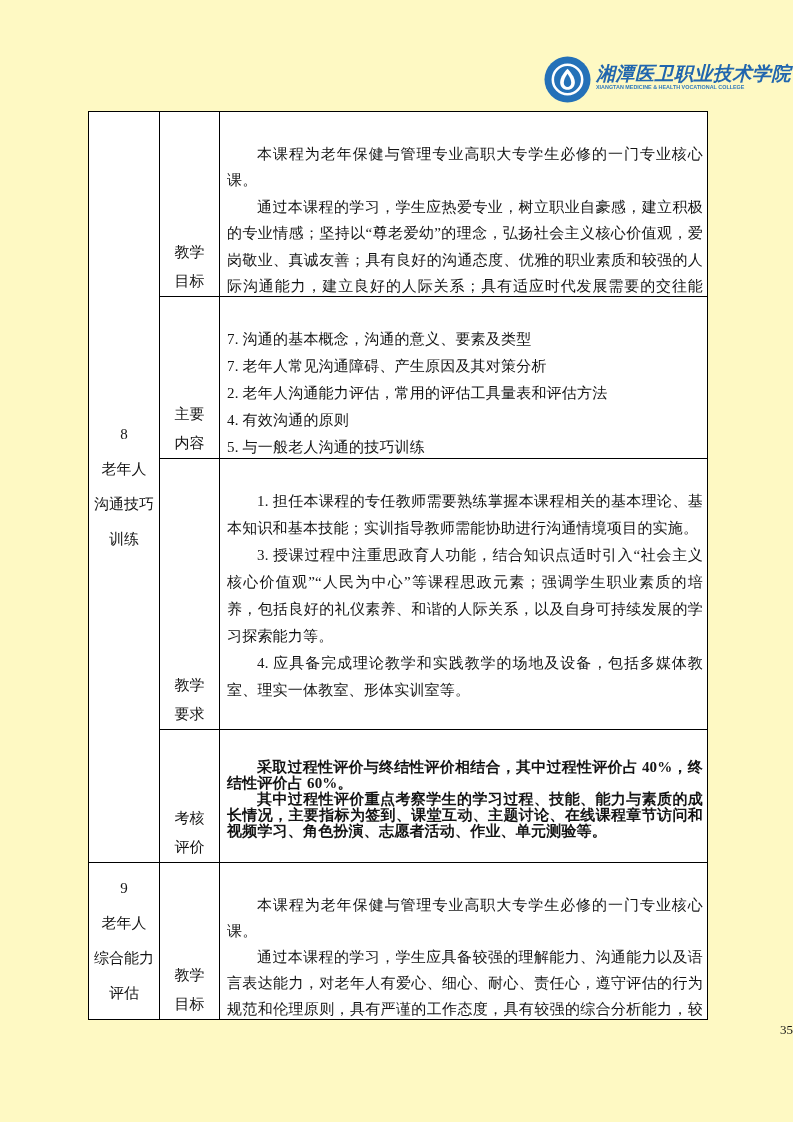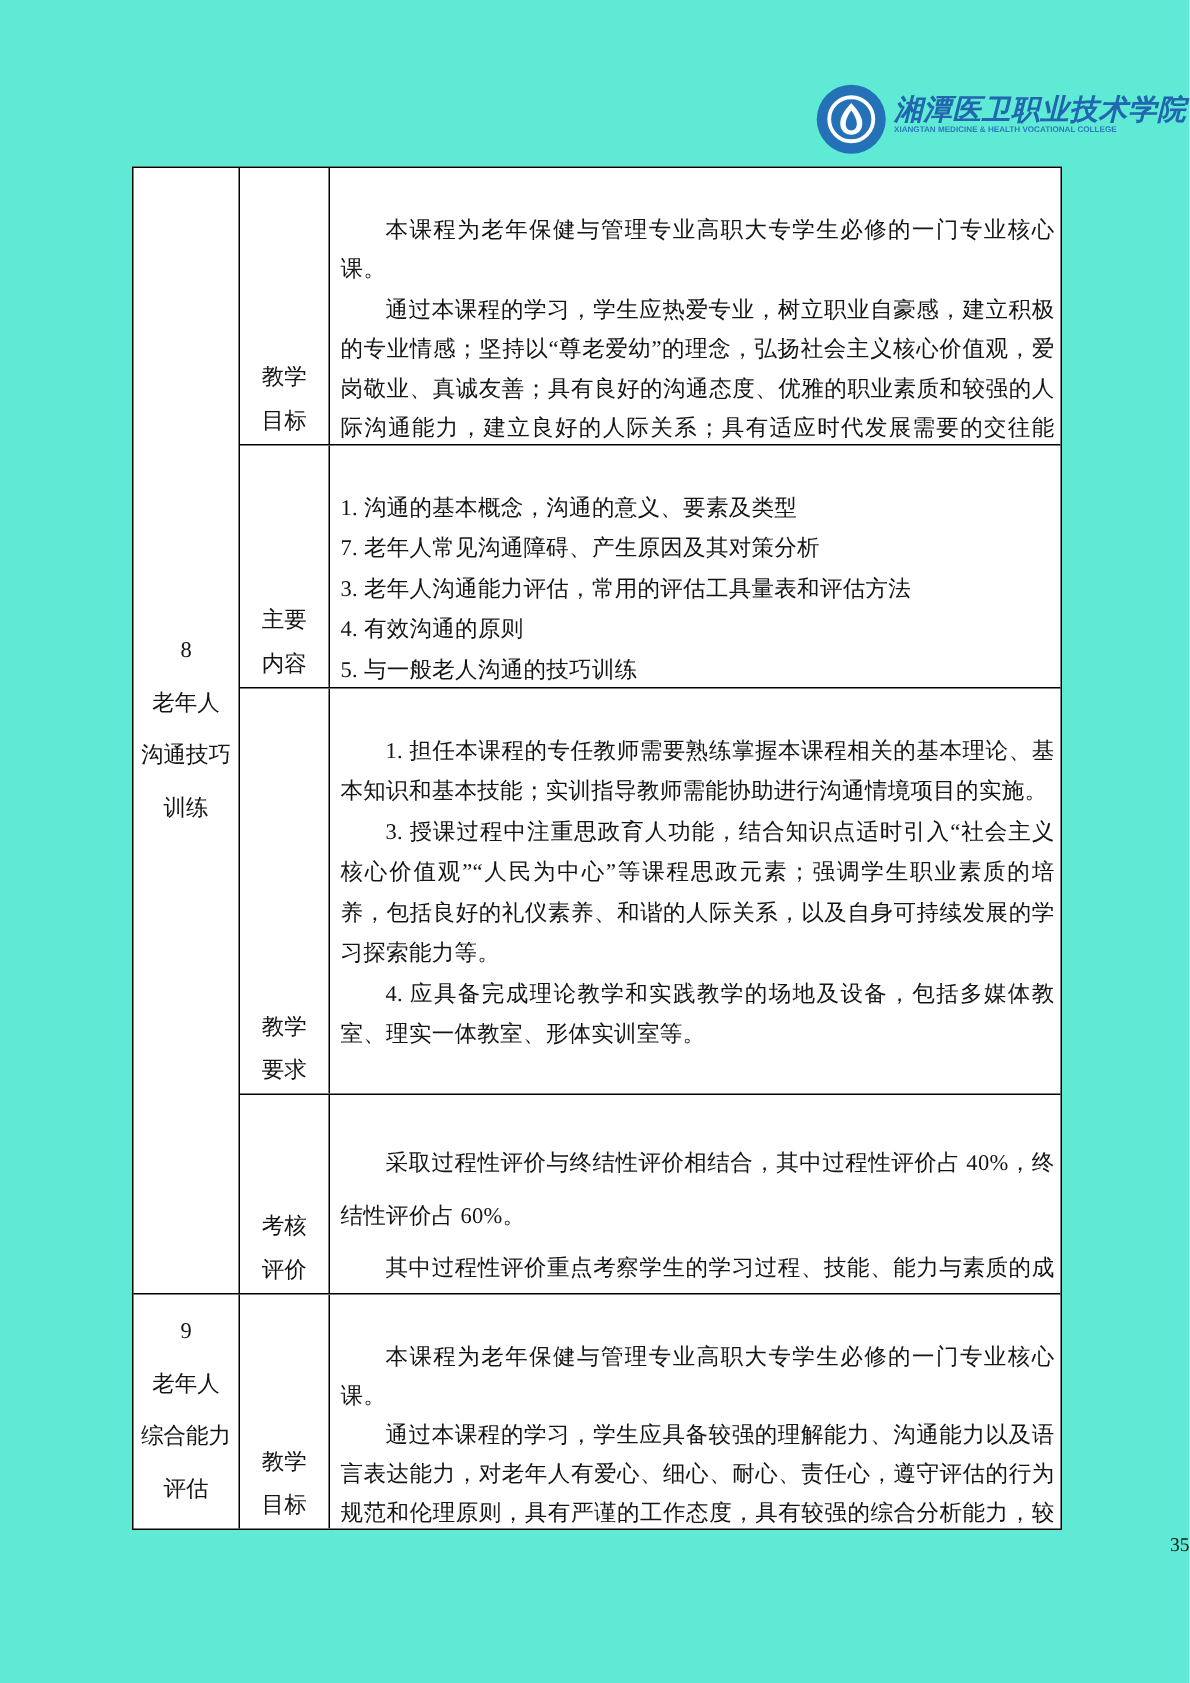--- a/index.html
+++ b/index.html
@@ -1,21 +1,21 @@
 <!DOCTYPE html>
 <html><head>
 <meta charset="utf-8">
 <style>
   html,body { margin:0; padding:0; }
   body {
     width:793px; height:1122px; background:#ffffff;
     font-family:"Liberation Serif","DejaVu Serif",serif;
     color:#141414;
   }
-  .page { position:relative; width:793px; height:1122px; background:#5eead4; overflow:hidden; }
+  .page { position:relative; width:793px; height:1122px; background:#fef9c3; overflow:hidden; }
 
   
   .logo { position:absolute; top:56px; left:544px; display:flex; align-items:flex-start; }
   .emblem { width:47px; height:47px; flex:0 0 auto; }
   .logo-text { margin-left:5px; padding-top:6px; }
   .logo-zh {
     color:#2166ae; font-size:19px; font-weight:bold; font-style:italic;
     letter-spacing:0.5px; white-space:nowrap; line-height:22px;
     font-family:"DejaVu Serif","Liberation Serif",serif;
   }
@@ -92,23 +92,23 @@
               <p>本课程为老年保健与管理专业高职大专学生必修的一门专业核心课。</p>
               <p>通过本课程的学习，学生应热爱专业，树立职业自豪感，建立积极的专业情感；坚持以“尊老爱幼”的理念，弘扬社会主义核心价值观，爱岗敬业、真诚友善；具有良好的沟通态度、优雅的职业素质和较强的人际沟通能力，建立良好的人际关系；具有适应时代发展需要的交往能力。能解释沟通、人际关系、人际沟通的概念；熟悉沟通的特点、作用、基本原则；简述各种沟通的技巧；能在实践中与老人进行有效沟通；能在各种工作区域恰当应用各种沟通技巧。</p>
             </div>
           </div>
           <div class="section-row" style="height: 162px;">
             <div class="label-cell">
               <div>主要</div>
               <div>内容</div>
             </div>
             <div class="content-cell list" style="line-height: 27px;">
-              <p>1. 沟通的基本概念，沟通的意义、要素及类型</p>
+              <p>7. 沟通的基本概念，沟通的意义、要素及类型</p>
               <p>7. 老年人常见沟通障碍、产生原因及其对策分析</p>
-              <p>3. 老年人沟通能力评估，常用的评估工具量表和评估方法</p>
+              <p>2. 老年人沟通能力评估，常用的评估工具量表和评估方法</p>
               <p>4. 有效沟通的原则</p>
               <p>5. 与一般老人沟通的技巧训练</p>
               <p>6. 与特殊老人沟通的技巧训练</p>
             </div>
           </div>
           <div class="section-row" style="height: 271px;">
             <div class="label-cell">
               <div>教学</div>
               <div>要求</div>
             </div>
@@ -116,21 +116,21 @@
               <p>1. 担任本课程的专任教师需要熟练掌握本课程相关的基本理论、基本知识和基本技能；实训指导教师需能协助进行沟通情境项目的实施。</p>
               <p>3. 授课过程中注重思政育人功能，结合知识点适时引入“社会主义核心价值观”“人民为中心”等课程思政元素；强调学生职业素质的培养，包括良好的礼仪素养、和谐的人际关系，以及自身可持续发展的学习探索能力等。</p>
               <p>4. 应具备完成理论教学和实践教学的场地及设备，包括多媒体教室、理实一体教室、形体实训室等。</p>
             </div>
           </div>
           <div class="section-row" style="height: 132px;">
             <div class="label-cell">
               <div>考核</div>
               <div>评价</div>
             </div>
-            <div class="content-cell" style="line-height: 35px;">
+            <div class="content-cell" style="line-height: 16px; font-weight: bold;">
               <p>采取过程性评价与终结性评价相结合，其中过程性评价占 40%，终结性评价占 60%。</p>
               <p>其中过程性评价重点考察学生的学习过程、技能、能力与素质的成长情况，主要指标为签到、课堂互动、主题讨论、在线课程章节访问和视频学习、角色扮演、志愿者活动、作业、单元测验等。</p>
             </div>
           </div>
         </div>
       </div>
       <div class="course-row">
         <div class="course-cell">
           <div>9</div>
           <div>老年人</div>

